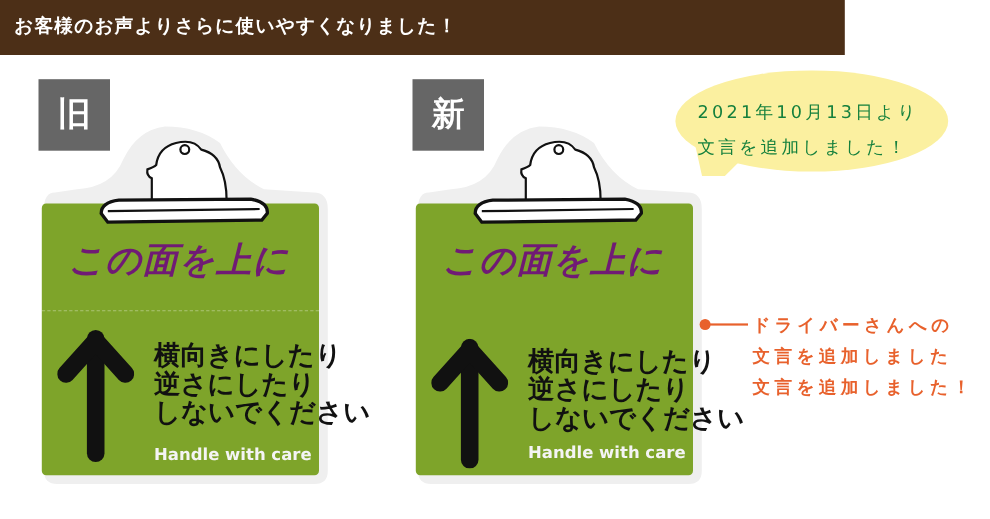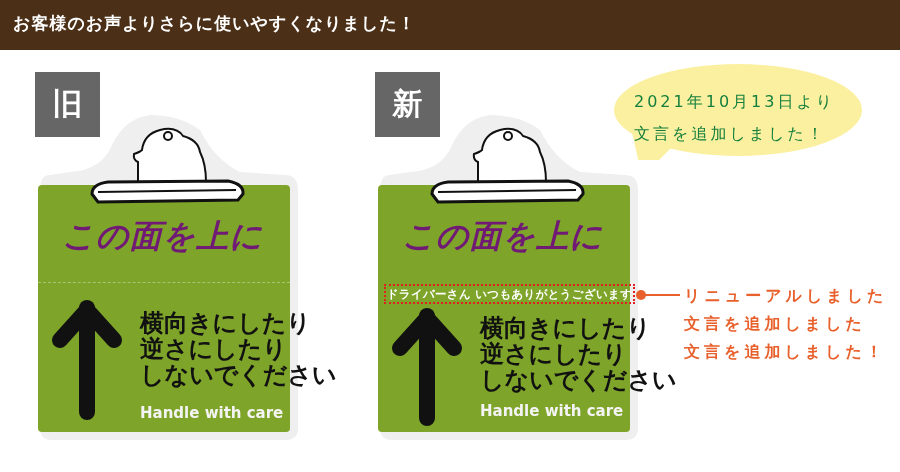--- a/index.html
+++ b/index.html
@@ -1,18 +1,18 @@
 <!DOCTYPE html>
 <html><head>
 <meta charset="utf-8">
 <style>
   * { margin:0; padding:0; box-sizing:border-box; }
   body { width:900px; height:472px; background:#ffffff; position:relative; overflow:hidden;
          font-family:"DejaVu Sans", "Liberation Sans", sans-serif; }
-  .topbar { position:absolute; left:0; top:0; width:900px; height:50px; background:#4c2f17; }
+  .topbar { position:absolute; left:0; top:0; width:768px; height:50px; background:#4c2f17; }
   .topbar-text { position:absolute; left:13px; top:12px; color:#fff; font-size:17px; font-weight:bold; letter-spacing:1px; }
 
   .label-badge { position:absolute; width:65px; height:65px; background:#666666; color:#fff;
                  font-size:30px; font-weight:bold; display:flex; align-items:center; justify-content:center; }
 
   .card { position:absolute; }
   .card-outline { position:absolute; left:0; top:0; }
   .green { position:absolute; background:#7ea42a; border-radius:4px; }
   .headline { position:absolute; color:#701a75; font-weight:bold; font-size:32px; letter-spacing:1px; white-space:nowrap;font-style:italic; }
   .fold { position:absolute; height:0; border-top:1px dashed rgba(255,255,255,0.35); }
@@ -68,35 +68,34 @@
     <path d="M20 65 Q10 65 10 80 L10 318 Q10 330 22 330 L256 330 Q268 330 268 318 L268 80 Q268 65 255 65 L210 62 Q185 50 170 20 Q150 5 120 5 Q95 8 82 35 Q72 60 40 62 Z" fill="#efefef"></path>
   </svg>
   <div class="green" style="left:8px; top:75px; width:252px; height:247px;"></div>
   <svg class="clip" style="position:absolute; left:58px; top:14px;" width="158" height="80">
     <path d="M50 60 L50 38 Q45 36 46 30 Q52 28 54 26 Q56 10 72 6 Q88 2 95 12 Q110 16 112 28 Q118 40 118 58 Z" fill="#fff" stroke="#111" stroke-width="2"></path>
     <circle cx="80" cy="12" r="4" fill="#fff" stroke="#111" stroke-width="2"></circle>
     <path d="M4 70 Q4 60 20 58 L140 57 Q156 60 155 70 L150 76 L10 78 Z" fill="#fff" stroke="#111" stroke-width="3"></path>
     <path d="M10 68 L148 66" stroke="#111" stroke-width="2"></path>
   </svg>
   <div class="headline" style="left:32px; top:105px;">この面を上に</div>
-  <div class="thanks-box" style="left:14px; top:174px; width:251px; height:20px;">ドライバーさん いつもありがとうございます</div>
   <svg class="arrow" style="left:22px; top:198px;" width="70" height="118">
     <path d="M35 8 L35 110" stroke="#111" stroke-width="16" stroke-linecap="round"></path>
     <path d="M8 40 L35 10 L62 40" stroke="#111" stroke-width="16" fill="none" stroke-linecap="round" stroke-linejoin="round"></path>
   </svg>
   <div class="instr" style="left:110px; top:205px;">横向きにしたり</div>
   <div class="instr" style="left:110px; top:231px;">逆さにしたり</div>
   <div class="instr" style="left:110px; top:257px;">しないでください</div>
   <div class="handle" style="left:110px; top:292px;">Handle with care</div>
 </div>
 
 <svg class="bubble" width="252" height="120">
   <ellipse cx="126" cy="48" rx="124" ry="46" fill="#fbf0a0"></ellipse>
   <path d="M20 70 L30 115 L60 85 Z" fill="#fbf0a0"></path>
 </svg>
 <div class="bubble-text" style="top:92px;">2021年10月13日より</div>
 <div class="bubble-text" style="top:124px;">文言を追加しました！</div>
 
 <div class="callout-dot"></div>
 <div class="callout-line"></div>
-<div class="callout-text" style="top:282px;">リニューアルしました</div>
+<div class="callout-text" style="top:282px;">ドライバーさんへの</div>
 <div class="callout-text" style="top:310px;">文言を追加しました</div>
 <div class="callout-text" style="top:338px;">文言を追加しました！</div>
 
 </body></html>

